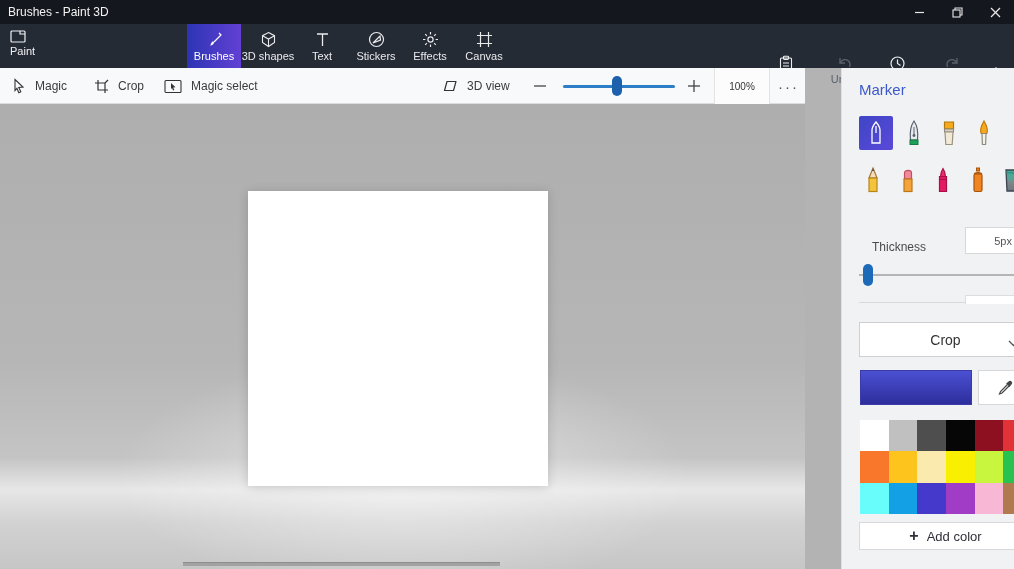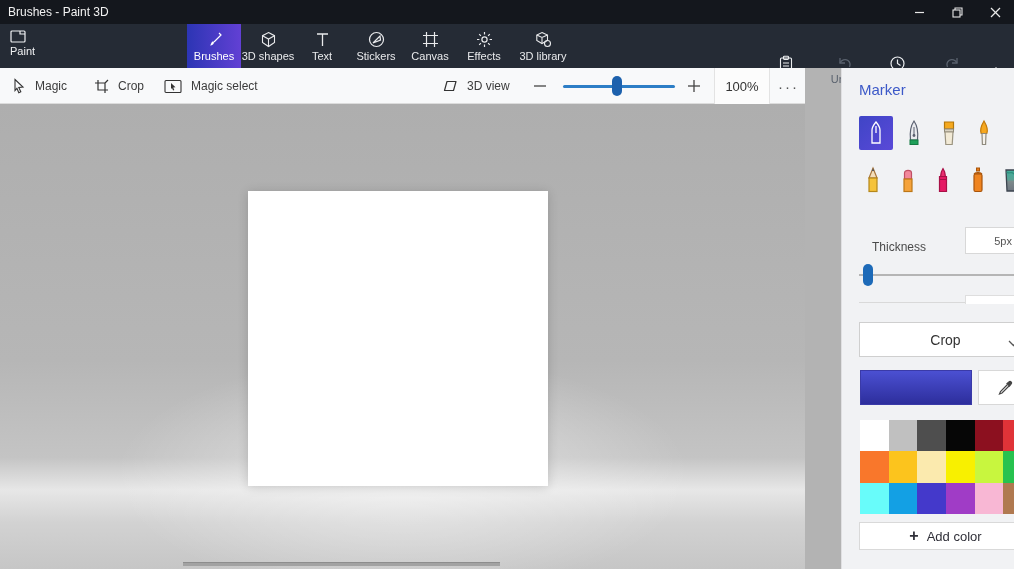--- a/index.html
+++ b/index.html
@@ -28,21 +28,21 @@
   #ribbon-chevron { left:981px; top:24px; width:30px; height:44px; display:flex; align-items:center; justify-content:center; color:#e8e8e8; }
 
   
   #toolbar { left:0; top:68px; width:805px; height:36px; background:#f8f9fa; border-bottom:1px solid #dcdcdc; color:#3b3b3b; }
   .tool { top:68px; height:36px; display:flex; align-items:center; gap:9px; font-size:12px; color:#3b3b3b; }
   #zoom-out { left:530px; top:68px; width:20px; height:36px; display:flex; align-items:center; justify-content:center; color:#444; }
   #zoom-in  { left:684px; top:68px; width:20px; height:36px; display:flex; align-items:center; justify-content:center; color:#444; }
   #zoom-slider { left:563px; top:68px; width:112px; height:36px; }
   #zoom-track { left:0; top:17px; width:112px; height:3px; background:#2d7ec6; border-radius:2px; }
   #zoom-thumb { left:49px; top:8px; width:10px; height:20px; background:#1d61ad; border-radius:5px; }
-  #zoom-value-box { left:714px; top:68px; width:56px; height:36px; background:#fcfcfc; border-left:1px solid #e3e3e3; border-right:1px solid #e3e3e3; display:flex; align-items:center; justify-content:center; font-size:13px; color:#333; }
+  #zoom-value-box { left:714px; top:68px; width:56px; height:36px; background:#fcfcfc; border-left:1px solid #e3e3e3; border-right:1px solid #e3e3e3; display:flex; align-items:center; justify-content:center; font-size:10px; color:#333; }
   #toolbar-more { left:772px; top:68px; width:33px; height:36px; display:flex; align-items:center; justify-content:center; font-size:15px; letter-spacing:2px; color:#555; }
 
   
   #workspace { left:0; top:104px; width:805px; height:465px;
     background:
       radial-gradient(ellipse 55% 40% at 50% 80%, rgba(255,255,255,0.5), rgba(255,255,255,0) 65%),
       linear-gradient(180deg,#aeaeae 0%,#b6b6b6 55%,#c4c4c4 76%,#e7e7e7 83%,#d2d2d2 90%,#c6c6c6 100%);
   }
   #canvas { left:248px; top:87px; width:300px; height:295px; background:#fff; box-shadow:0 1px 10px rgba(0,0,0,0.16); }
   #hscrollbar { left:183px; top:458px; width:317px; height:4px; background:#a2a2a2; border-top:1px solid #8d8d8d; }
@@ -129,38 +129,30 @@
     </div>
     <div class="tab">
       <svg width="17" height="17" viewBox="0 0 17 17" fill="none" stroke="currentColor" stroke-width="1.2">
           <circle cx="8.5" cy="8.5" r="7"></circle>
           <path d="M5 12 L12 5 L12.5 9 Z"></path>
         </svg>
       <span class="lbl">Stickers</span>
     </div>
     <div class="tab">
       <svg width="17" height="17" viewBox="0 0 17 17" fill="none" stroke="currentColor" stroke-width="1.2">
-          <path d="M4.5 1 V16 M12.5 1 V16 M1 4.5 H16 M1 12.5 H16"></path>
-        </svg>
-      <span class="lbl">Canvas</span>
-    </div>
-    <div class="tab">
-      <svg width="17" height="17" viewBox="0 0 17 17" fill="none" stroke="currentColor" stroke-width="1.2">
           <circle cx="8.5" cy="8.5" r="2.6"></circle>
           <path d="M8.5 1 V3.4 M8.5 13.6 V16 M1 8.5 H3.4 M13.6 8.5 H16 M3.2 3.2 L4.9 4.9 M12.1 12.1 L13.8 13.8 M13.8 3.2 L12.1 4.9 M4.9 12.1 L3.2 13.8"></path>
         </svg>
       <span class="lbl">Effects</span>
     </div>
-    <div class="tab wide">
-      <svg width="17" height="17" viewBox="0 0 17 17" fill="none" stroke="currentColor" stroke-width="1.1">
-          <path d="M7 1.5 L12.5 4 V9.5 L7 12.5 L1.8 9.5 V4 Z"></path>
-          <path d="M1.8 4 L7 6.5 L12.5 4 M7 6.5 V12.5"></path>
-          <circle cx="12.5" cy="12.5" r="3"></circle>
-        </svg>
-      <span class="lbl">3D library</span>
+    <div class="tab">
+      <svg width="17" height="17" viewBox="0 0 17 17" fill="none" stroke="currentColor" stroke-width="1.2">
+          <path d="M4.5 1 V16 M12.5 1 V16 M1 4.5 H16 M1 12.5 H16"></path>
+        </svg>
+      <span class="lbl">Canvas</span>
     </div>
   </div>
 
   <div class="action abs" style="left:764px; width:44px">
     <svg width="16" height="17" viewBox="0 0 16 17" fill="none" stroke="currentColor" stroke-width="1.1">
         <rect x="2.5" y="3" width="11" height="13" rx="1"></rect>
         <rect x="5.5" y="1.2" width="5" height="3.2" rx="0.8"></rect>
         <path d="M5 8 H11 M5 11 H11"></path>
       </svg>
     <span class="lbl">Paste</span>

